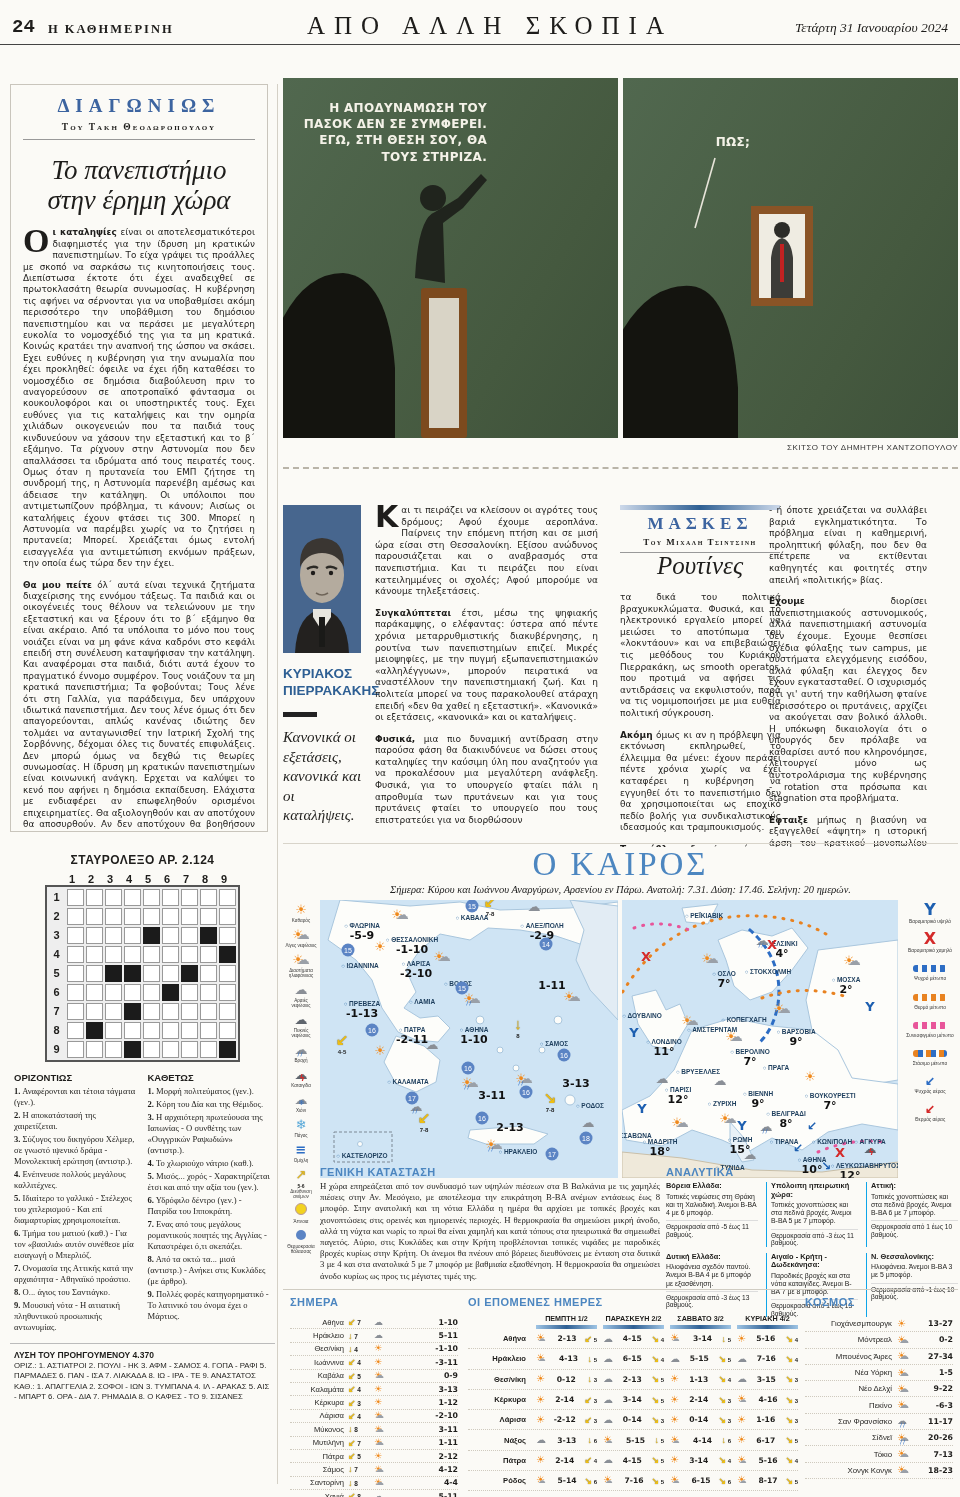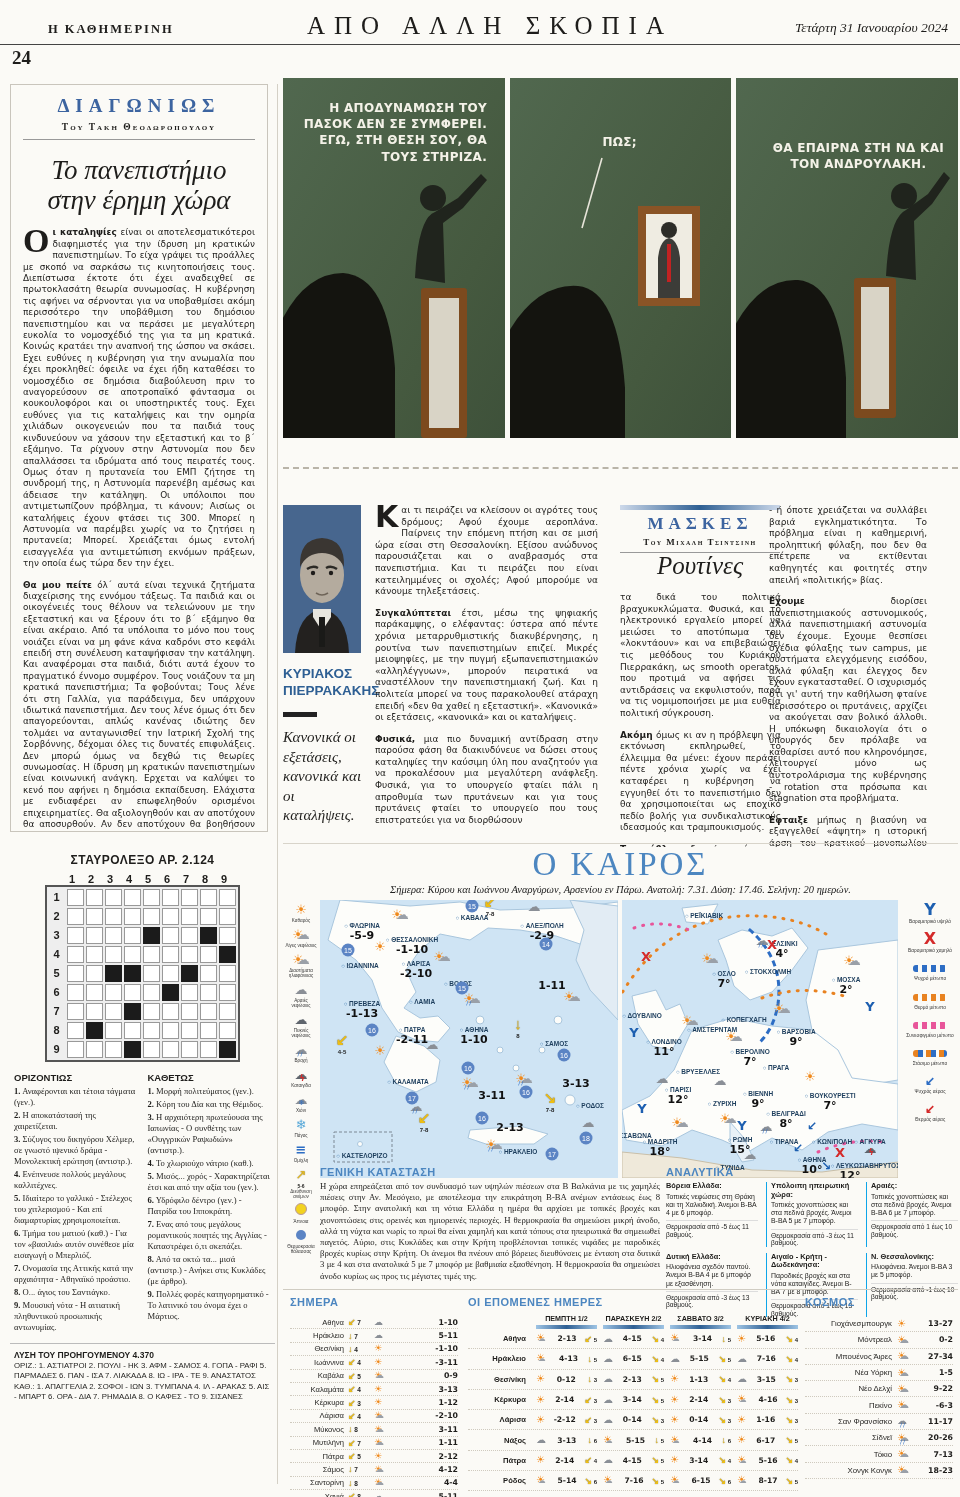--- a/index.html
+++ b/index.html
@@ -1,21 +1,21 @@
 <!DOCTYPE html>
 <html><head>
 <meta charset="utf-8">
 <style>
   html,body{margin:0;padding:0;background:#e8e6e0;}
   #page{position:relative;width:960px;height:1497px;background:#fbfaf6;margin:0 auto;
         font-family:"Liberation Serif", serif;color:#1e1d1b;overflow:hidden;}
   .abs{position:absolute;}
   
   #hdr{left:0;top:0;width:960px;height:44px;border-bottom:1.5px solid #444;}
-  #hdr .pageno{position:absolute;left:12px;top:16px;font-family:Liberation Serif, serif;font-weight:bold;font-size:19px;margin-top:31px;}
+  #hdr .pageno{position:absolute;left:12px;top:16px;font-family:Liberation Mono, monospace;font-weight:bold;font-size:19px;}
   #hdr .mast{position:absolute;left:48px;top:22px;font-size:12.5px;letter-spacing:2px;font-variant:small-caps;font-weight:bold;}
   #hdr .sect{position:absolute;left:0;right:0;top:12px;text-align:center;font-size:25px;letter-spacing:9px;margin-left:20px;}
   #hdr .date{position:absolute;right:12px;top:20px;font-style:italic;font-size:13.5px;}
   
   #diag{left:10px;top:84px;width:258px;height:748px;border:1px solid #c9c5bc;box-sizing:border-box;padding:8px 12px;overflow:hidden;}
   #diag .kicker{color:#3c64a0;text-align:center;font-size:19px;letter-spacing:6px;font-weight:bold;margin-top:2px;}
   #diag .byl{text-align:center;font-variant:small-caps;letter-spacing:2px;font-size:9.5px;font-weight:bold;margin-top:5px;padding-bottom:7px;border-bottom:1px solid #999;}
   #diag h1{font-style:italic;font-weight:normal;font-size:27px;text-align:center;line-height:1.1;margin:16px 4px 12px;}
   #diag .body{font-family:"DejaVu Sans",sans-serif;font-size:8.9px;line-height:11.4px;text-align:justify;}
   #diag .body p{margin:0 0 10px;}
@@ -182,31 +182,22 @@
         <path d="M-5,360 L-5,260 Q25,205 68,208 Q108,212 115,310 L115,360 Z" fill="#14140f"></path>
         <rect x="128" y="128" width="62" height="100" fill="#8a5426"></rect>
         <rect x="136" y="136" width="46" height="84" fill="#efece2"></rect>
         <path d="M148,220 L148,180 Q150,162 159,160 Q168,162 170,180 L170,220 Z" fill="#3c3c38"></path>
         <circle cx="159" cy="152" r="8" fill="#2c2c28"></circle>
         <rect x="157" y="166" width="4" height="38" fill="#c22222"></rect>
         <line x1="92" y1="80" x2="72" y2="150" stroke="#e8e5da" stroke-width="1.6"></line>
       </svg>
       <div class="bubble" style="left:70px;top:56px;width:80px;">ΠΩΣ;</div>
     </div>
-    <div class="panel">
-      <svg width="222" height="360" viewBox="0 0 222 360">
-        <path d="M-5,360 L-5,255 Q22,200 62,202 Q104,206 110,300 L110,360 Z" fill="#14140f"></path>
-        <rect x="118" y="200" width="42" height="140" rx="3" fill="#7c4a1e"></rect>
-        <rect x="125" y="209" width="28" height="122" fill="#d9d4c6"></rect>
-        <circle cx="168" cy="118" r="13" fill="#20241d"></circle>
-        <path d="M150,198 Q153,140 170,132 L192,116 L208,94 L214,100 L196,126 L178,143 L180,202 Z" fill="#20241d"></path>
-      </svg>
-      <div class="bubble" style="left:36px;top:62px;width:172px;">ΘΑ ΕΠΑΙΡΝΑ ΣΤΗ ΝΔ ΚΑΙ ΤΟΝ ΑΝΔΡΟΥΛΑΚΗ.</div>
-    </div>
   </div>
+  <div id="cart-credit" class="abs">ΣΚΙΤΣΟ ΤΟΥ ΔΗΜΗΤΡΗ ΧΑΝΤΖΟΠΟΥΛΟΥ</div>
   <div id="dashline" class="abs"></div>
 
   <svg id="photo" class="abs" viewBox="0 0 78 148">
     <rect width="78" height="148" fill="#47668e"></rect>
     <path d="M12,148 Q14,108 39,104 Q64,108 66,148 Z" fill="#23211f"></path>
     <path d="M30,112 L39,126 L48,112 L48,104 L30,104 Z" fill="#e8e6df"></path>
     <rect x="36" y="112" width="6" height="30" fill="#1a1a18"></rect>
     <ellipse cx="39" cy="70" rx="22" ry="28" fill="#b4ab9e"></ellipse>
     <path d="M17,62 Q16,34 39,33 Q62,34 61,62 Q54,48 39,48 Q24,48 17,62 Z" fill="#3a3632"></path>
     <path d="M24,64 Q30,60 35,63 M43,63 Q48,60 54,64" stroke="#2c2a26" stroke-width="2.4" fill="none"></path>
@@ -708,21 +699,21 @@
             <div class="t">Βόρεια Ελλάδα:</div>
             <div class="x">Τοπικές νεφώσεις στη Θράκη και τη Χαλκιδική. Άνεμοι Β-ΒΑ 4 με 6 μποφόρ.</div>
             <div class="d">Θερμοκρασία από -5 έως 11 βαθμούς.</div>
           </div>
           <div class="ancell">
             <div class="t">Υπόλοιπη ηπειρωτική χώρα:</div>
             <div class="x">Τοπικές χιονοπτώσεις και στα πεδινά βροχές. Άνεμοι Β-ΒΑ 5 με 7 μποφόρ.</div>
             <div class="d">Θερμοκρασία από -3 έως 11 βαθμούς.</div>
           </div>
           <div class="ancell">
-            <div class="t">Αραιές:</div>
+            <div class="t">Αττική:</div>
             <div class="x">Τοπικές χιονοπτώσεις και στα πεδινά βροχές. Άνεμοι Β-ΒΑ 6 με 7 μποφόρ.</div>
             <div class="d">Θερμοκρασία από 1 έως 10 βαθμούς.</div>
           </div>
           <div class="ancell">
             <div class="t">Δυτική Ελλάδα:</div>
             <div class="x">Ηλιοφάνεια σχεδόν παντού. Άνεμοι Β-ΒΑ 4 με 6 μποφόρ με εξασθένηση.</div>
             <div class="d">Θερμοκρασία από -3 έως 13 βαθμούς.</div>
           </div>
           <div class="ancell">
             <div class="t">Αιγαίο - Κρήτη - Δωδεκάνησα:</div>

